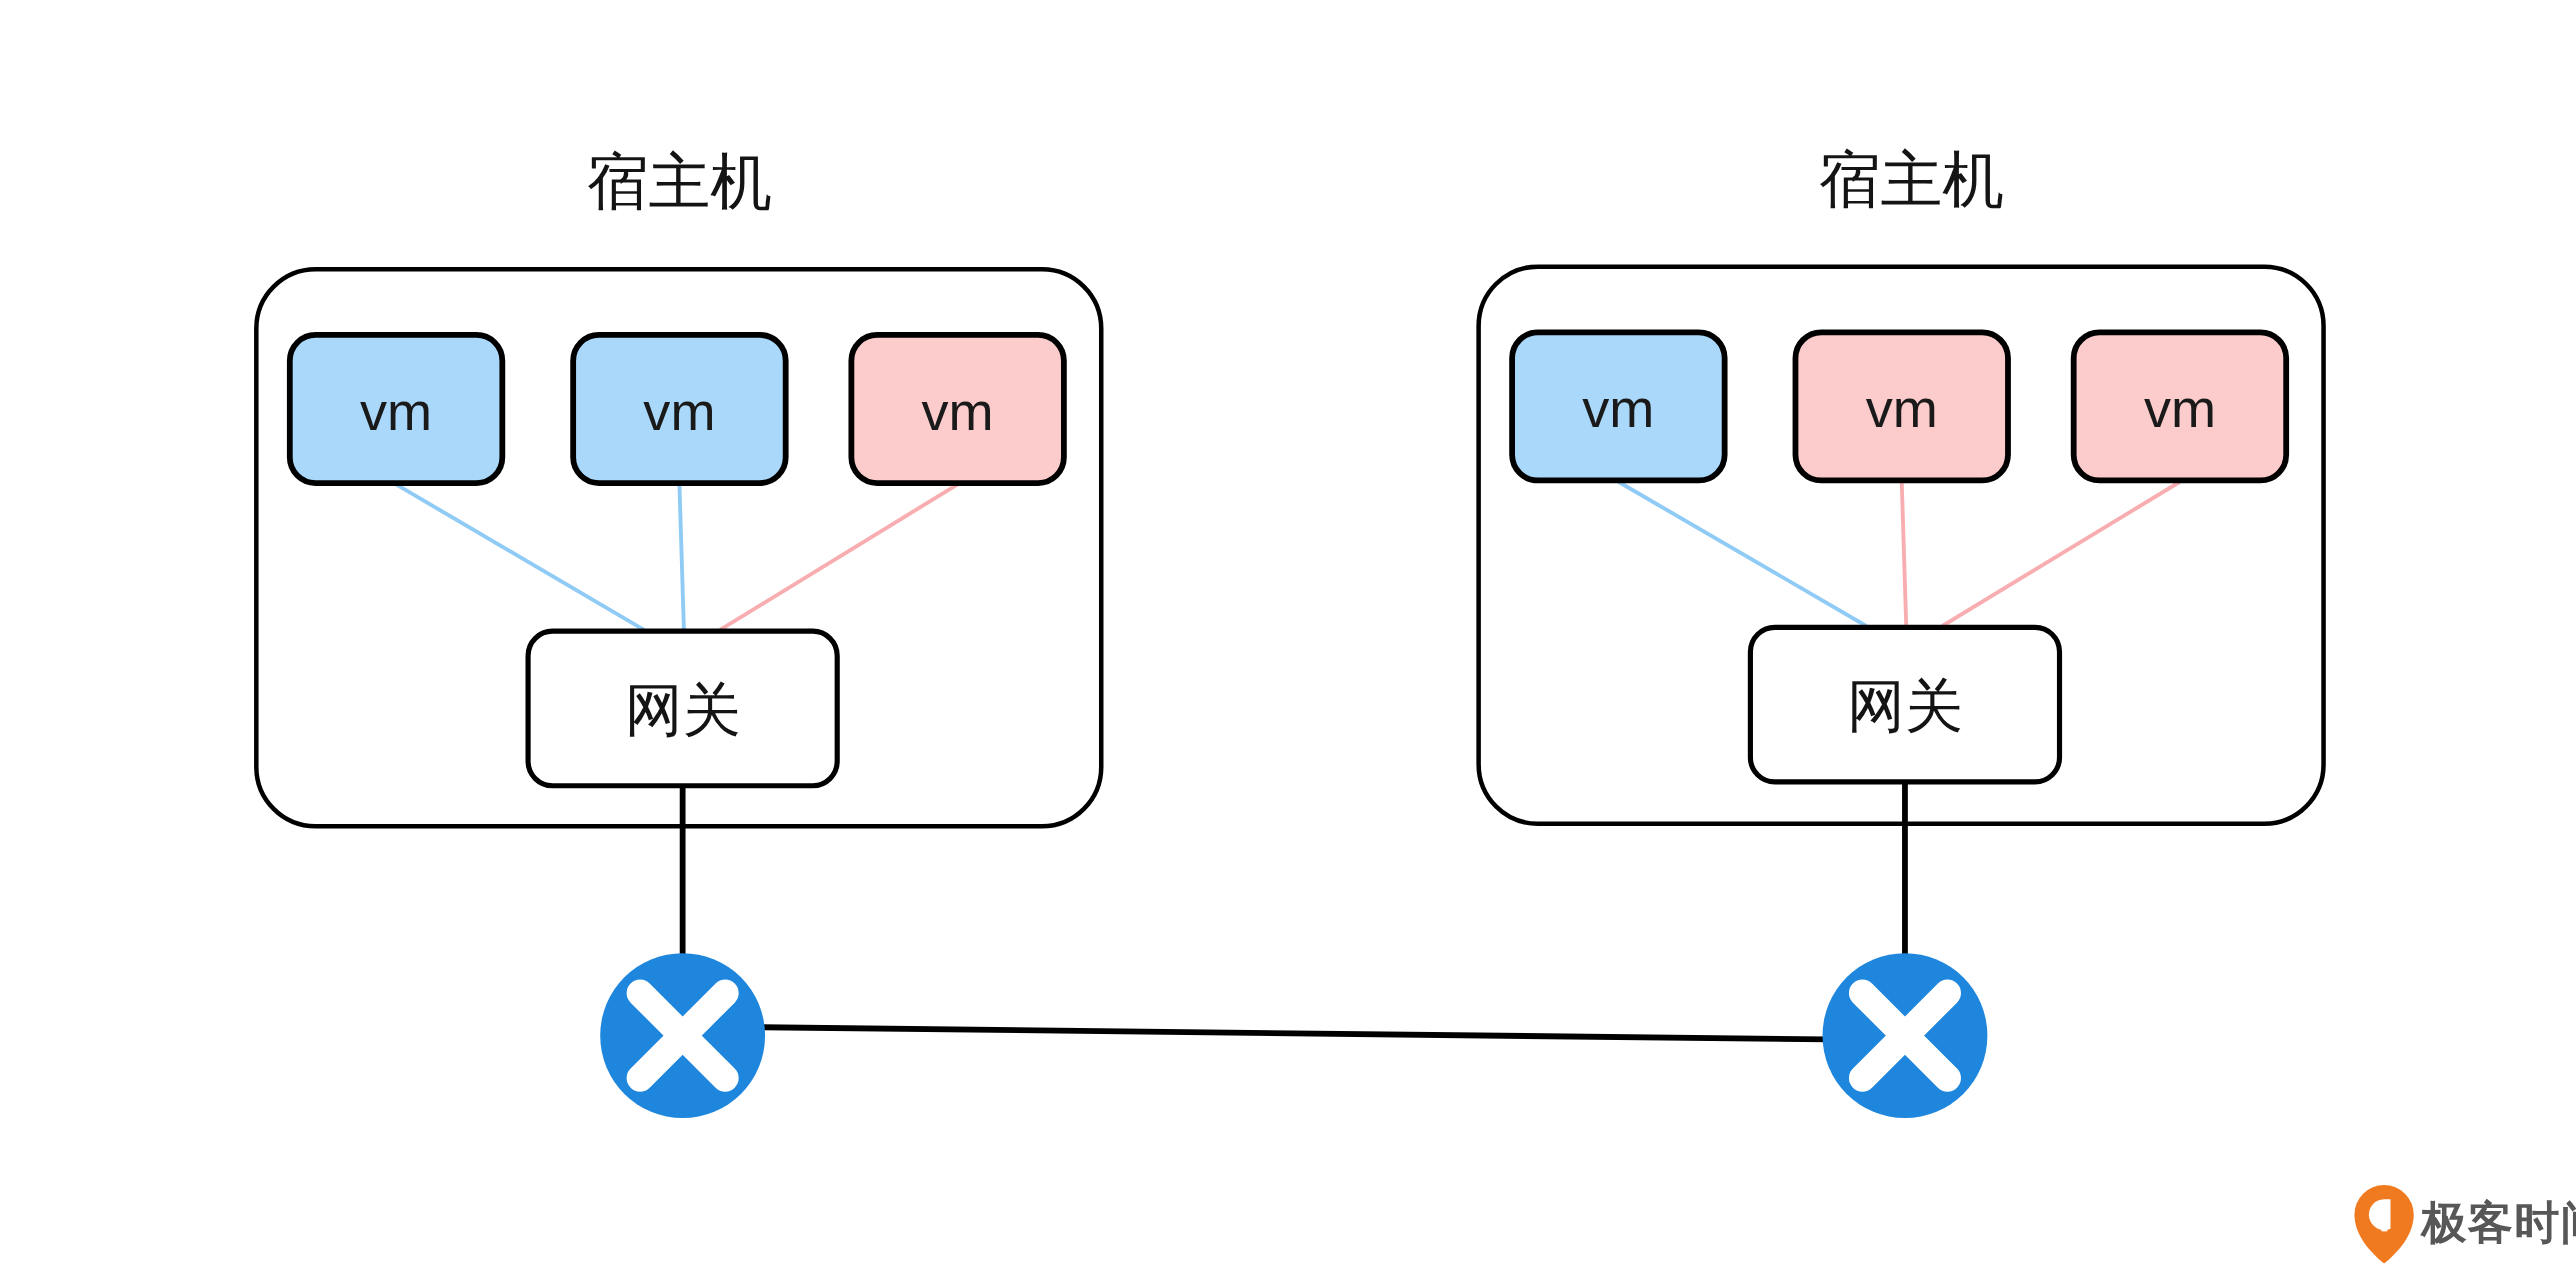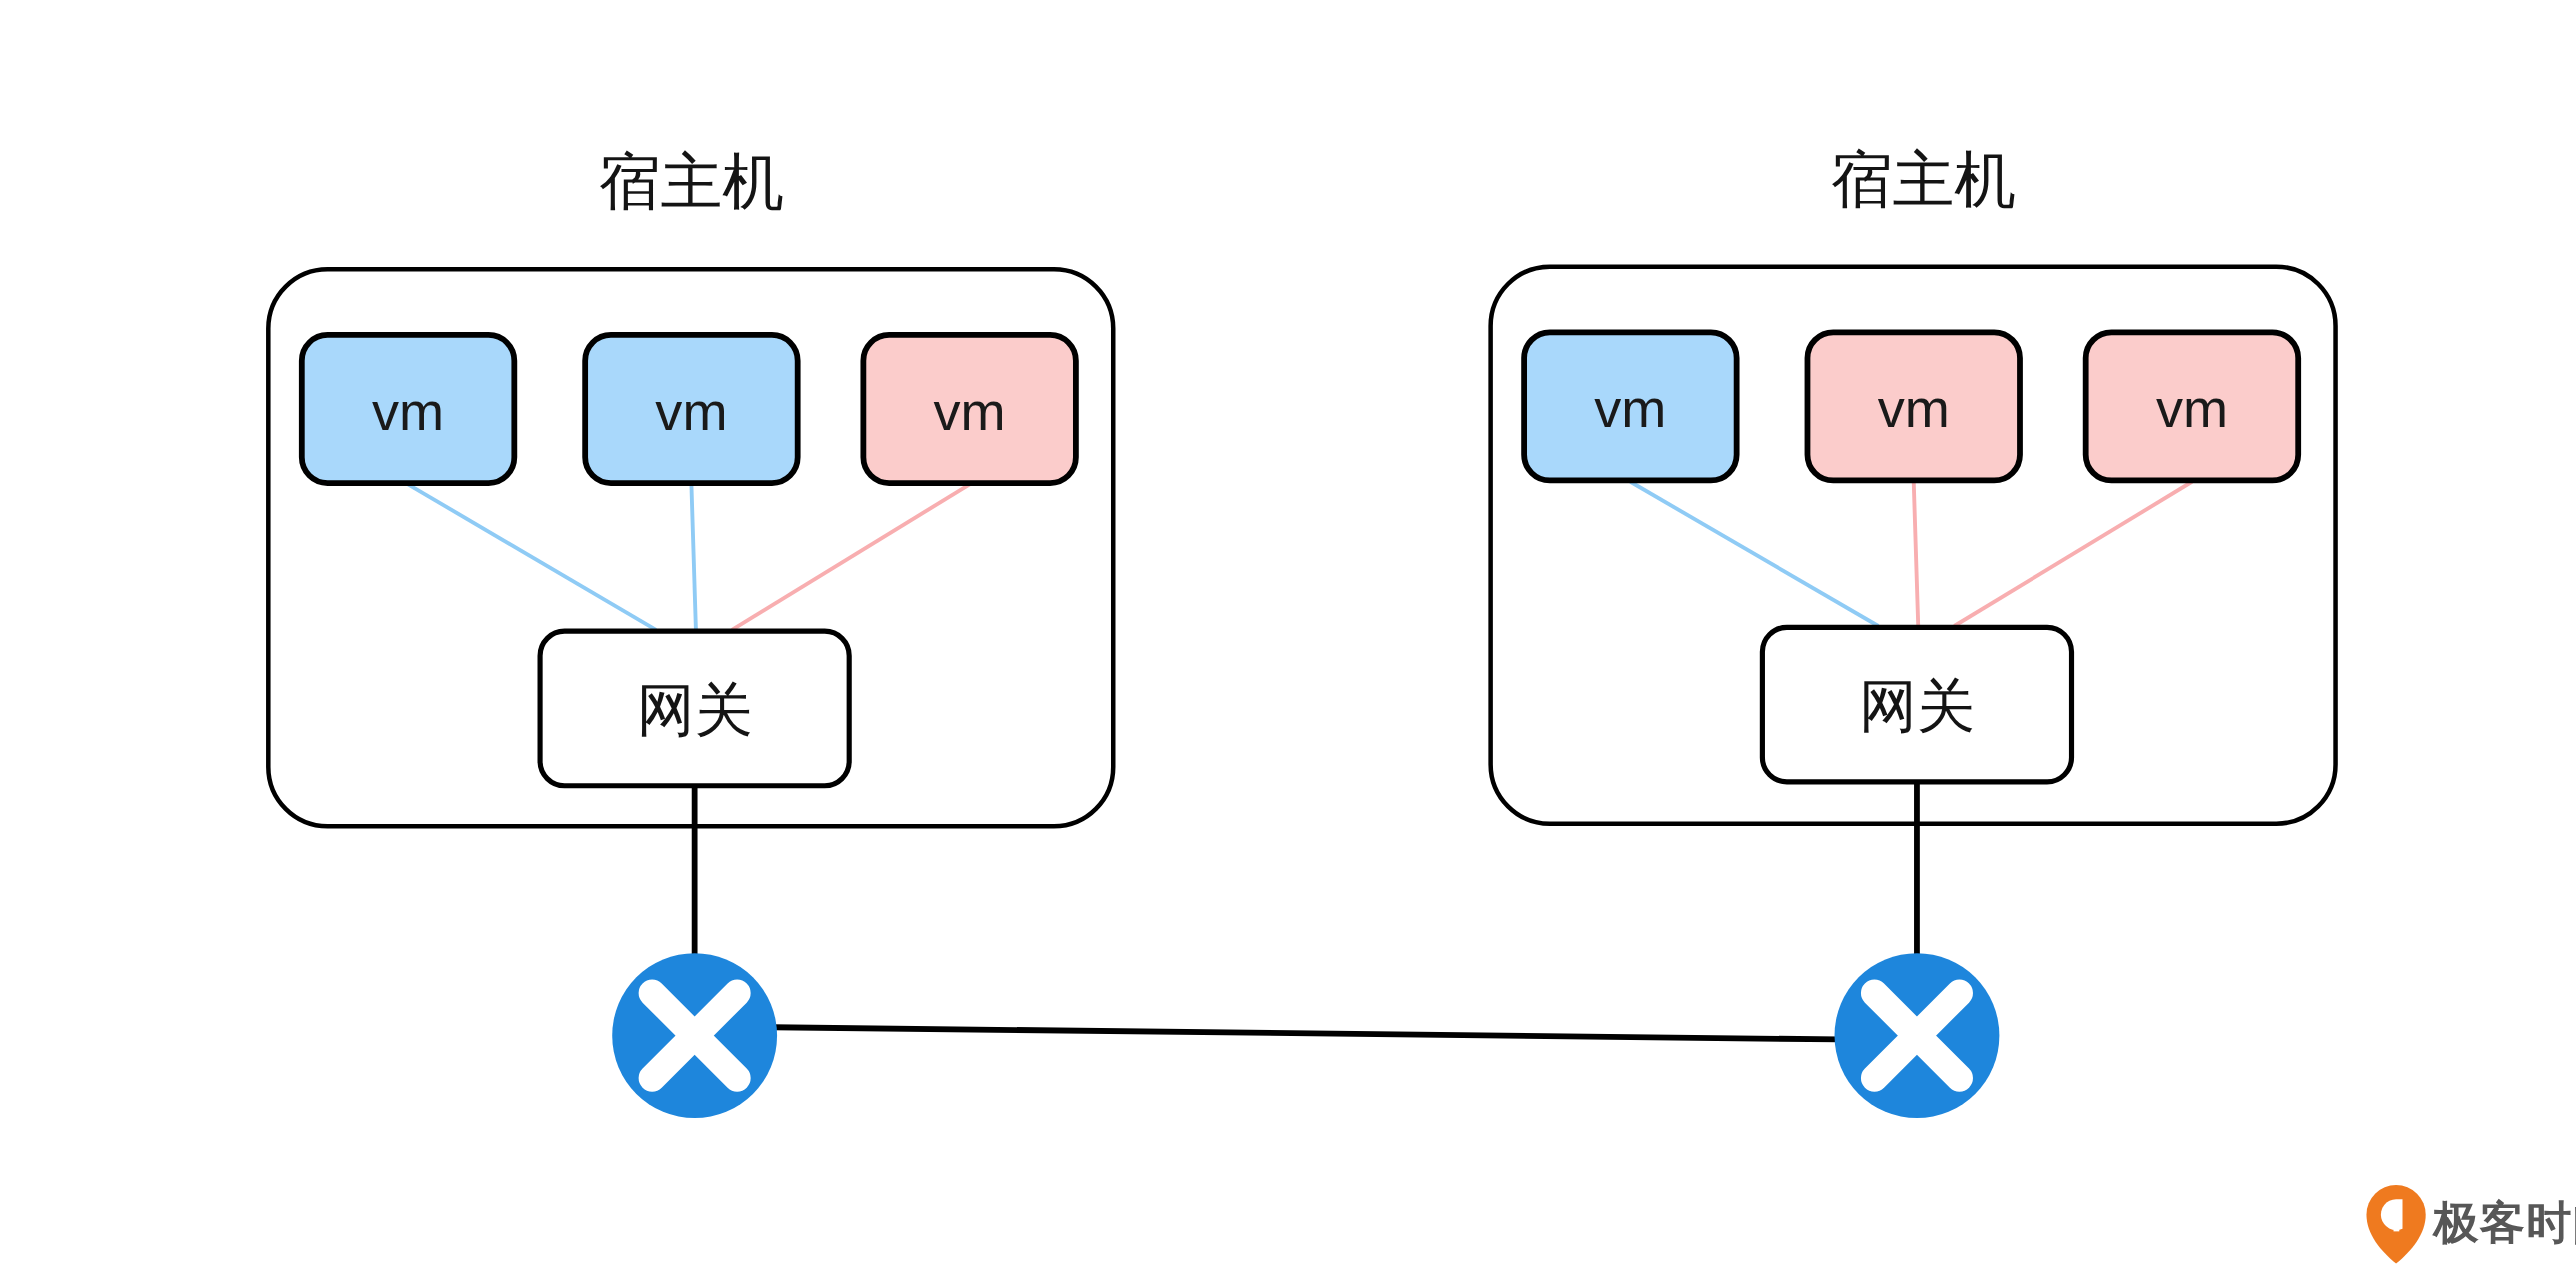--- a/index.html
+++ b/index.html
@@ -9,21 +9,21 @@
   }
   body {
     width: 2576px;
     height: 1272px;
     position: relative;
     overflow: hidden;
     font-family: "Liberation Sans", "DejaVu Sans", sans-serif;
   }
   #stage {
     position: absolute;
-    left: 12px;
+    left: 0;
     top: 0;
     width: 2089px;
     height: 1272px;
     text-align: center;
   }
   svg.diagram {
     position: absolute;
     left: 0;
     top: 0;
     width: 2576px;

